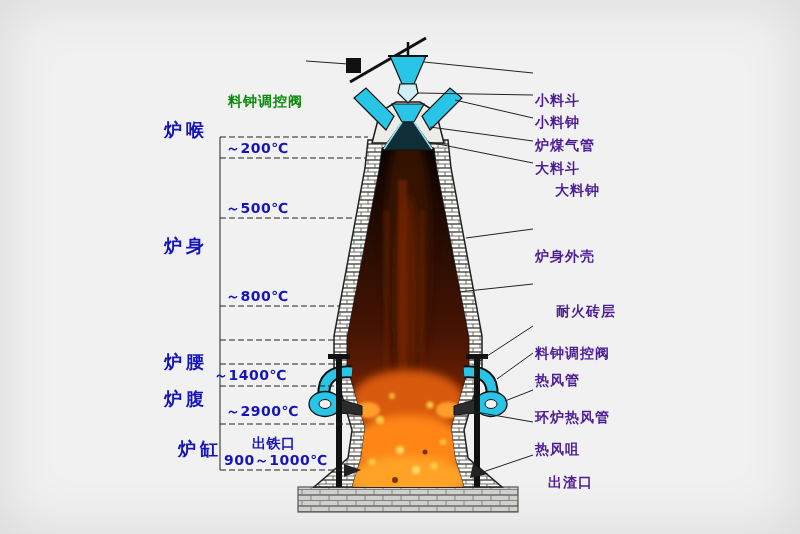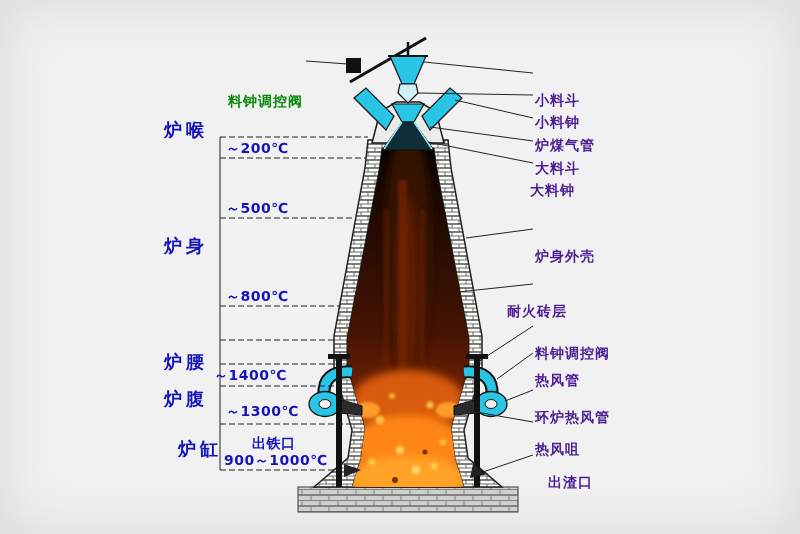--- a/index.html
+++ b/index.html
@@ -175,30 +175,30 @@
   <div class="lbl zone" style="left:164px;top:120px">炉喉</div>
   <div class="lbl zone" style="left:164px;top:236px">炉身</div>
   <div class="lbl zone" style="left:164px;top:352px">炉腰</div>
   <div class="lbl zone" style="left:164px;top:389px">炉腹</div>
   <div class="lbl zone" style="left:178px;top:439px">炉缸</div>
 
   <div class="lbl temp" style="left:226px;top:140px">～200℃</div>
   <div class="lbl temp" style="left:226px;top:200px">～500℃</div>
   <div class="lbl temp" style="left:226px;top:288px">～800℃</div>
   <div class="lbl temp" style="left:214px;top:367px">～1400℃</div>
-  <div class="lbl temp" style="left:226px;top:403px">～1300℃</div>
+  <div class="lbl temp" style="left:226px;top:403px">～2900℃</div>
   <div class="lbl temp" style="left:252px;top:435px">出铁口</div>
   <div class="lbl temp" style="left:224px;top:452px">900～1000℃</div>
 
   <div class="lbl part" style="left:535px;top:64px">小料斗</div>
   <div class="lbl part" style="left:535px;top:86px">小料钟</div>
   <div class="lbl part" style="left:535px;top:109px">炉煤气管</div>
   <div class="lbl part" style="left:535px;top:132px">大料斗</div>
-  <div class="lbl part" style="left:530px;top:154px">大料钟</div>
+  <div class="lbl part" style="left:555px;top:154px">大料钟</div>
   <div class="lbl part" style="left:535px;top:220px">炉身外壳</div>
-  <div class="lbl part" style="left:507px;top:275px">耐火砖层</div>
+  <div class="lbl part" style="left:556px;top:275px">耐火砖层</div>
   <div class="lbl part" style="left:535px;top:317px">料钟调控阀</div>
   <div class="lbl part" style="left:535px;top:344px">热风管</div>
   <div class="lbl part" style="left:535px;top:381px">环炉热风管</div>
   <div class="lbl part" style="left:535px;top:413px">热风咀</div>
   <div class="lbl part" style="left:548px;top:446px">出渣口</div>
 
 </div>
 
 </body></html>

